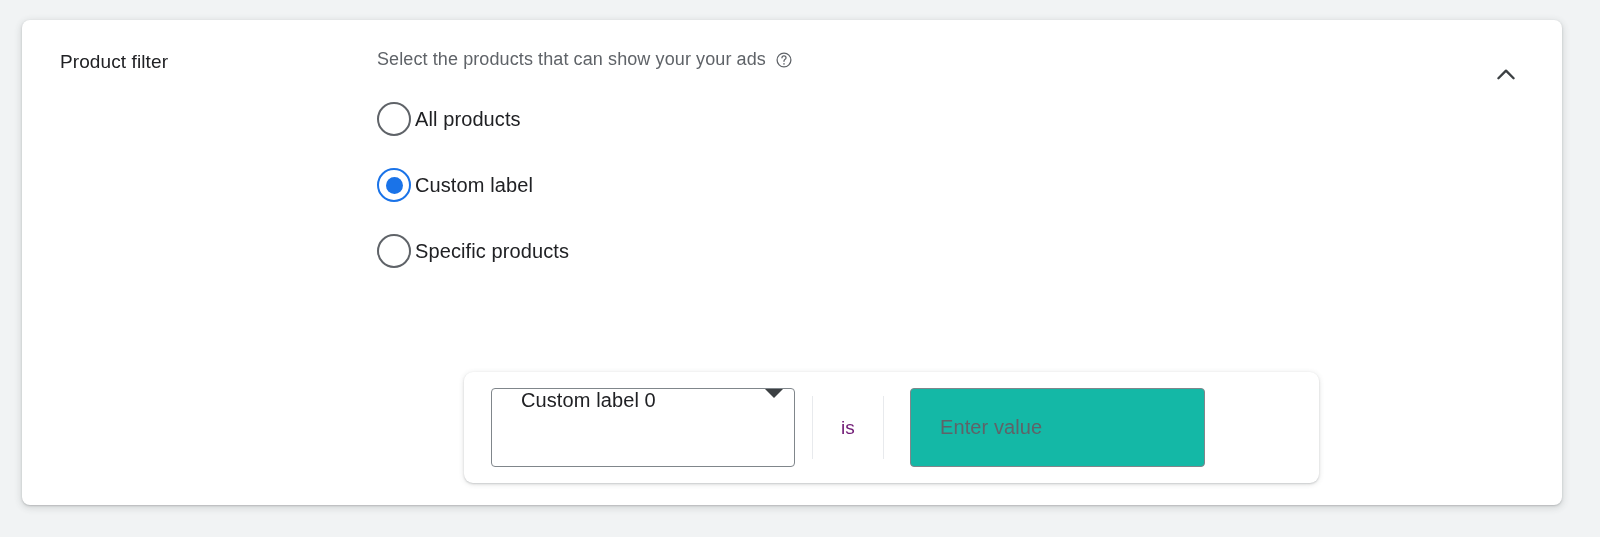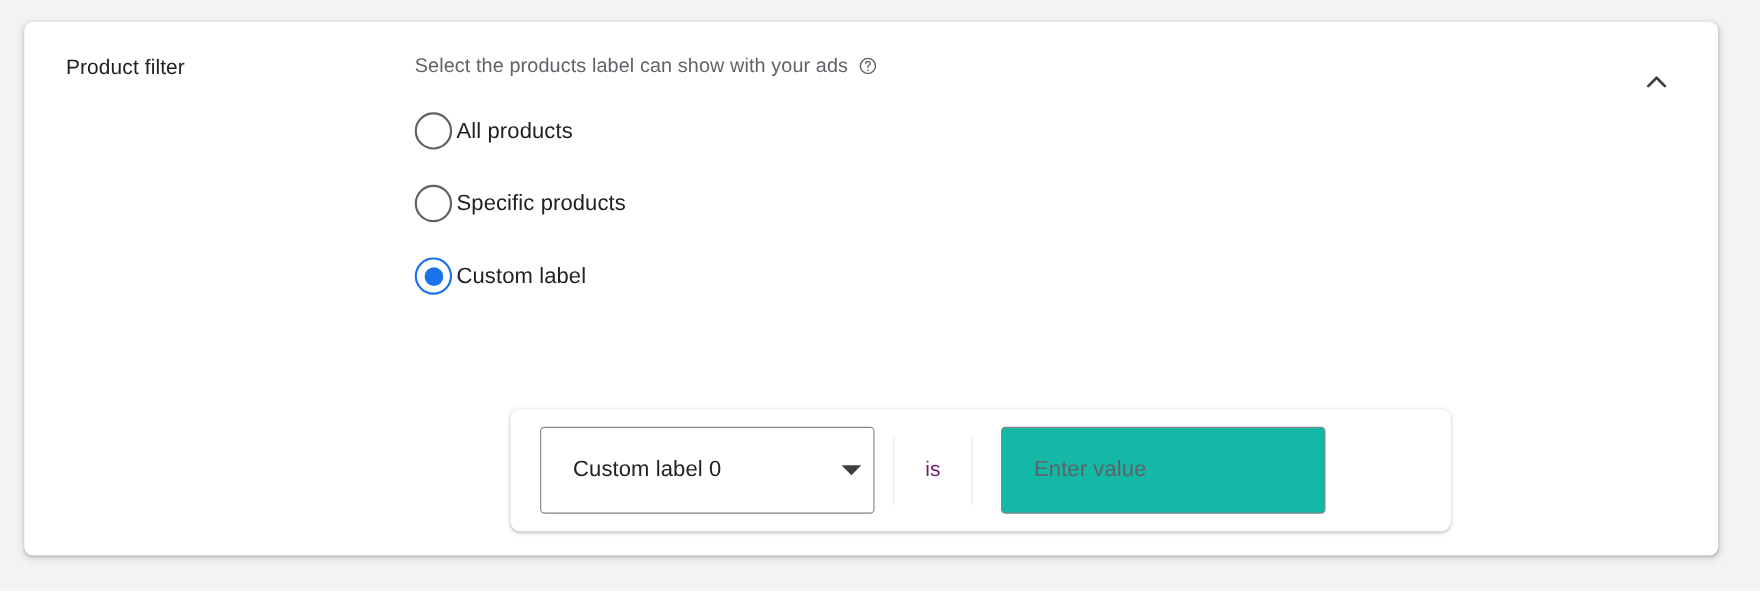--- a/index.html
+++ b/index.html
@@ -139,21 +139,21 @@
 
   .select-box {
     position: relative;
     width: 304px;
     height: 79px;
     box-sizing: border-box;
     border: 1.3px solid #80868b;
     border-radius: 4px;
     background: #fff;
     display: flex;
-    align-items: center;
+    align-items: flex-start;
     padding: 0 8px 0 29px;
     cursor: pointer;
   }
   .select-value {
     font-size: 20px;
     color: #202124;
     letter-spacing: .1px;
     white-space: nowrap;
     flex: 1 1 auto;
   }
@@ -236,45 +236,45 @@
       <span>
         <svg width="26" height="26" viewBox="0 0 24 24" fill="none" stroke="#3c4043" stroke-width="2.2" stroke-linecap="round" stroke-linejoin="round">
           <polyline points="5,15 12,8 19,15"></polyline>
         </svg>
       </span>
     </button>
 
     <div class="content">
 
       <div class="desc-row">
-        <span class="desc-text">Select the products label can show with your ads</span>
+        <span class="desc-text">Select the products that can show your your ads</span>
         <span class="help-icon">
           <svg width="18" height="18" viewBox="0 0 24 24" fill="none" stroke="#5f6368" stroke-width="1.7">
             <circle cx="12" cy="12" r="9.2"></circle>
             <path d="M9.3 9.1c0-1.5 1.2-2.6 2.7-2.6s2.7 1 2.7 2.5c0 1.2-0.7 1.8-1.6 2.4-0.8 0.6-1.1 1.1-1.1 2.0v0.4" stroke-linecap="round"></path>
             <circle cx="12" cy="17.2" r="1.05" fill="#5f6368" stroke="none"></circle>
           </svg>
         </span>
       </div>
 
       <div class="radio-list">
 
         <div class="radio-row">
           <span class="radio"></span>
           <span class="radio-label">All products</span>
         </div>
 
         <div class="radio-row">
+          <span class="radio checked"></span>
+          <span class="radio-label">Custom label</span>
+        </div>
+
+        <div class="radio-row">
           <span class="radio"></span>
           <span class="radio-label">Specific products</span>
-        </div>
-
-        <div class="radio-row">
-          <span class="radio checked"></span>
-          <span class="radio-label">Custom label</span>
         </div>
 
 
       </div>
     </div>
 
     <div class="filter-panel">
 
       <div class="select-box">
         <span class="select-value">Custom label 0</span>

